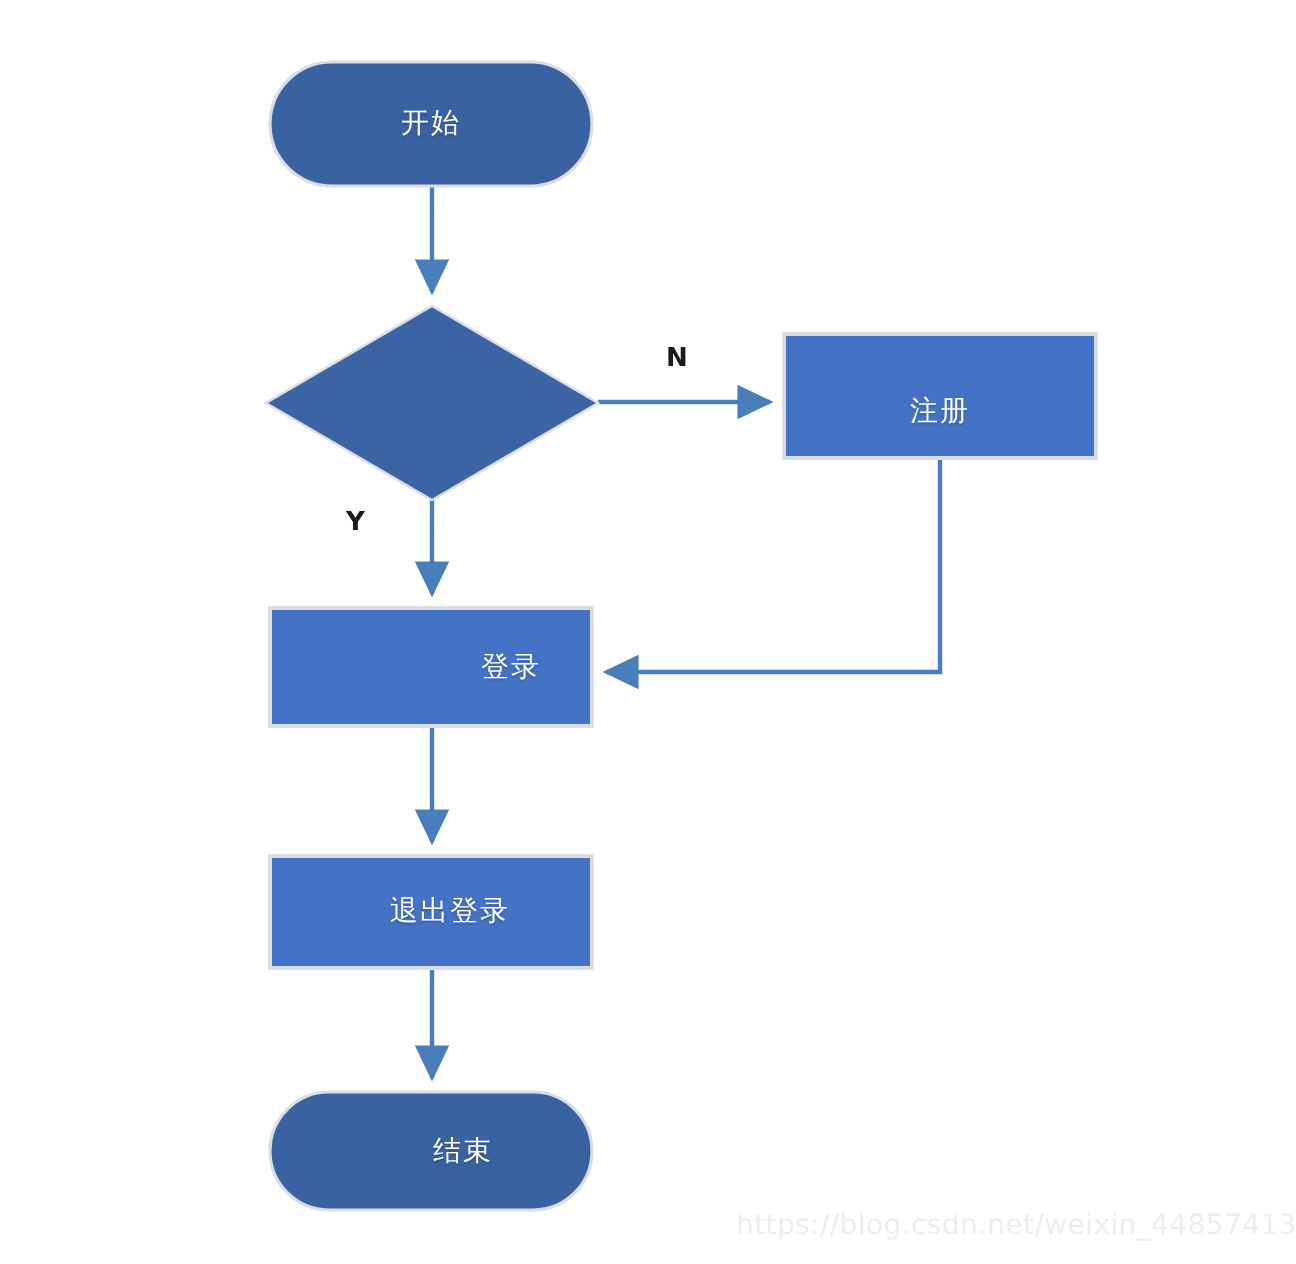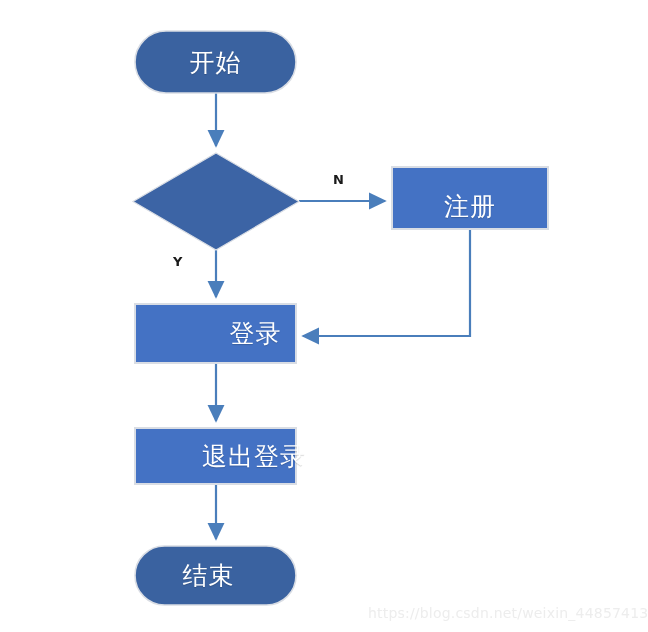--- a/index.html
+++ b/index.html
@@ -23,21 +23,21 @@
     top: 0;
     width: 648px;
     height: 632px;
   }
   .node-label {
     position: absolute;
     display: flex;
     align-items: center;
     justify-content: center;
     color: #ffffff;
-    font-size: 25px;
+    font-size: 14px;
     letter-spacing: 1px;
     white-space: nowrap;
     pointer-events: none;
     text-shadow: 0 1px 1px rgba(0,0,0,0.18);
   }
   .edge-label {
     position: absolute;
     color: #1a1a1a;
     font-size: 13px;
     font-weight: bold;
@@ -100,23 +100,23 @@
     <rect x="135" y="546" width="161" height="59" rx="29.5" ry="29.5" fill="#3a62a0" stroke="#d9dde4" stroke-width="1.6"></rect>
   </svg>
 
   <div class="node-label" style="left:135px; top:31px; width:161px; height:62px;">开始</div>
 
 
   <div class="node-label" style="left:392px; top:167px; width:156px; height:78px;">注册</div>
 
   <div class="node-label" style="left:135px; top:304px; width:161px; height:59px;padding-left:40px;">登录</div>
 
-  <div class="node-label" style="left:135px; top:428px; width:180px; height:56px;margin-left:29px;">退出登录</div>
+  <div class="node-label" style="left:135px; top:428px; width:180px; height:56px;">退出登录</div>
 
-  <div class="node-label" style="left:128px; top:546px; width:161px; height:59px;">结束</div>
+  <div class="node-label" style="left:151px; top:546px; width:161px; height:59px;">结束</div>
 
   <div class="edge-label" style="left:333px; top:172px;">N</div>
 
   <div class="edge-label" style="left:173px; top:254px;">Y</div>
 
   <div class="watermark" style="left:368px; top:605px;">https://blog.csdn.net/weixin_44857413</div>
 
 </div>
 
 </body></html>

